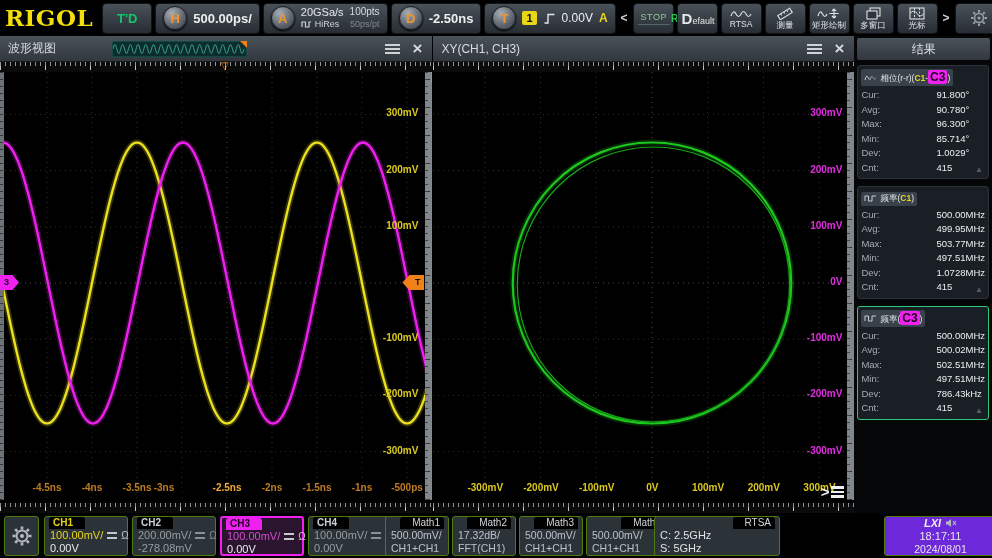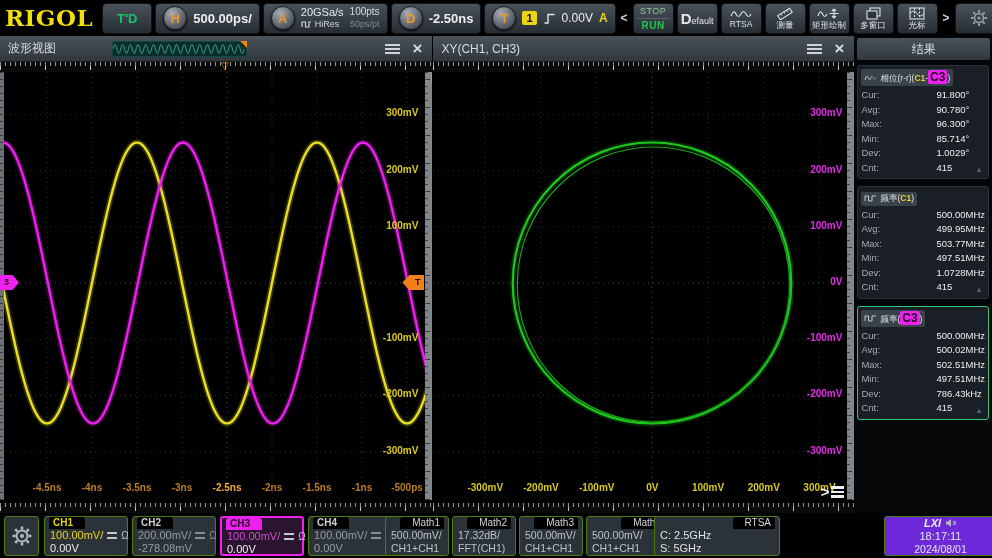--- a/index.html
+++ b/index.html
@@ -19,21 +19,21 @@
   .big-val{font-size:13px;font-weight:bold;color:#eceeef;}
   .acq-col{display:flex;flex-direction:column;line-height:12px;}
   .acq-col .r1{font-size:11px;color:#e4e7e9;}
   .acq-col .r2{font-size:9px;color:#cfd3d6;display:flex;align-items:center;gap:3px;}
   .acq-col2{display:flex;flex-direction:column;line-height:12px;align-items:flex-end;}
   .acq-col2 .p1{font-size:10px;color:#d6dadd;}
   .acq-col2 .p2{font-size:9px;color:#80878d;}
   .src-box{background:#e8d515;color:#111;font-weight:bold;font-size:11px;line-height:14px;padding:0 4px;border-radius:2px;}
   .trig-mode{color:#e8d515;font-weight:bold;font-size:12px;}
   .chev{color:#cfd3d6;font-weight:bold;font-size:12px;padding:0 2px;cursor:default;}
-  .tb-btn{flex-direction:column;justify-content:center;gap:1px;min-width:41px;padding:0 4px;}
+  .tb-btn{flex-direction:row;justify-content:space-between;gap:1px;min-width:41px;padding:0 4px;}
   .stop-run{line-height:11px;text-align:center;}
   .stop-run .stop{font-size:9px;color:#8fc897;letter-spacing:.5px;border-bottom:1px solid #566;padding:0 3px 1px;}
   .stop-run .run{font-size:10px;font-weight:bold;color:#22c44f;letter-spacing:.5px;}
   .default-lbl{font-size:9px;color:#e4e7e9;}
   .default-lbl b{font-size:15px;}
   .icon-btn{display:flex;flex-direction:column;align-items:center;justify-content:center;gap:0;}
   .icon-btn .cap{font-size:8.5px;color:#dde1e4;line-height:10px;white-space:nowrap;}
   .tb-right{margin-left:auto;display:flex;align-items:center;gap:3px;}
   
   .main{display:flex;height:477px;}
@@ -263,21 +263,21 @@
             <line x1="407" y1="0" x2="407" y2="428" stroke="#2e2e2a" stroke-dasharray="1 4" stroke-width="1"></line>
             <path d="M-11.5,147.2L-9.7,155.2L-7.9,163.4L-6.1,171.8L-4.3,180.4L-2.5,189.0L-0.7,197.8L1.1,206.6L2.9,215.4L4.7,224.2L6.5,233.0L8.3,241.6L10.1,250.2L11.9,258.6L13.7,266.8L15.5,274.8L17.3,282.5L19.1,290.0L20.9,297.1L22.7,303.9L24.5,310.3L26.3,316.4L28.1,322.0L29.9,327.2L31.7,331.9L33.5,336.2L35.3,339.9L37.1,343.2L38.9,345.9L40.7,348.1L42.5,349.8L44.3,350.9L46.1,351.4L47.9,351.4L49.7,350.9L51.5,349.8L53.3,348.1L55.1,345.9L56.9,343.2L58.7,339.9L60.5,336.2L62.3,331.9L64.1,327.2L65.9,322.0L67.7,316.4L69.5,310.3L71.3,303.9L73.1,297.1L74.9,290.0L76.7,282.5L78.5,274.8L80.3,266.8L82.1,258.6L83.9,250.2L85.7,241.6L87.5,233.0L89.3,224.2L91.1,215.4L92.9,206.6L94.7,197.8L96.5,189.0L98.3,180.4L100.1,171.8L101.9,163.4L103.7,155.2L105.5,147.2L107.3,139.5L109.1,132.0L110.9,124.9L112.7,118.1L114.5,111.7L116.3,105.6L118.1,100.0L119.9,94.8L121.7,90.1L123.5,85.8L125.3,82.1L127.1,78.8L128.9,76.1L130.7,73.9L132.5,72.2L134.3,71.1L136.1,70.6L137.9,70.6L139.7,71.1L141.5,72.2L143.3,73.9L145.1,76.1L146.9,78.8L148.7,82.1L150.5,85.8L152.3,90.1L154.1,94.8L155.9,100.0L157.7,105.6L159.5,111.7L161.3,118.1L163.1,124.9L164.9,132.0L166.7,139.5L168.5,147.2L170.3,155.2L172.1,163.4L173.9,171.8L175.7,180.4L177.5,189.0L179.3,197.8L181.1,206.6L182.9,215.4L184.7,224.2L186.5,233.0L188.3,241.6L190.1,250.2L191.9,258.6L193.7,266.8L195.5,274.8L197.3,282.5L199.1,290.0L200.9,297.1L202.7,303.9L204.5,310.3L206.3,316.4L208.1,322.0L209.9,327.2L211.7,331.9L213.5,336.2L215.3,339.9L217.1,343.2L218.9,345.9L220.7,348.1L222.5,349.8L224.3,350.9L226.1,351.4L227.9,351.4L229.7,350.9L231.5,349.8L233.3,348.1L235.1,345.9L236.9,343.2L238.7,339.9L240.5,336.2L242.3,331.9L244.1,327.2L245.9,322.0L247.7,316.4L249.5,310.3L251.3,303.9L253.1,297.1L254.9,290.0L256.7,282.5L258.5,274.8L260.3,266.8L262.1,258.6L263.9,250.2L265.7,241.6L267.5,233.0L269.3,224.2L271.1,215.4L272.9,206.6L274.7,197.8L276.5,189.0L278.3,180.4L280.1,171.8L281.9,163.4L283.7,155.2L285.5,147.2L287.3,139.5L289.1,132.0L290.9,124.9L292.7,118.1L294.5,111.7L296.3,105.6L298.1,100.0L299.9,94.8L301.7,90.1L303.5,85.8L305.3,82.1L307.1,78.8L308.9,76.1L310.7,73.9L312.5,72.2L314.3,71.1L316.1,70.6L317.9,70.6L319.7,71.1L321.5,72.2L323.3,73.9L325.1,76.1L326.9,78.8L328.7,82.1L330.5,85.8L332.3,90.1L334.1,94.8L335.9,100.0L337.7,105.6L339.5,111.7L341.3,118.1L343.1,124.9L344.9,132.0L346.7,139.5L348.5,147.2L350.3,155.2L352.1,163.4L353.9,171.8L355.7,180.4L357.5,189.0L359.3,197.8L361.1,206.6L362.9,215.4L364.7,224.2L366.5,233.0L368.3,241.6L370.1,250.2L371.9,258.6L373.7,266.8L375.5,274.8L377.3,282.5L379.1,290.0L380.9,297.1L382.7,303.9L384.5,310.3L386.3,316.4L388.1,322.0L389.9,327.2L391.7,331.9L393.5,336.2L395.3,339.9L397.1,343.2L398.9,345.9L400.7,348.1L402.5,349.8L404.3,350.9L406.1,351.4L407.9,351.4L409.7,350.9L411.5,349.8L413.3,348.1L415.1,345.9L416.9,343.2L418.7,339.9L420.5,336.2L422.3,331.9L424.1,327.2L425.9,322.0L427.7,316.4L429.5,310.3L431.3,303.9L433.1,297.1L434.9,290.0L436.7,282.5L438.5,274.8L440.3,266.8L442.1,258.6L443.9,250.2L445.7,241.6L447.5,233.0L449.3,224.2L451.1,215.4L452.9,206.6L454.7,197.8L456.5,189.0L458.3,180.4L460.1,171.8L461.9,163.4L463.7,155.2L465.5,147.2" fill="none" stroke="#ece11e" stroke-width="6" opacity="0.22"></path>
             <path d="M-11.5,147.2L-9.7,155.2L-7.9,163.4L-6.1,171.8L-4.3,180.4L-2.5,189.0L-0.7,197.8L1.1,206.6L2.9,215.4L4.7,224.2L6.5,233.0L8.3,241.6L10.1,250.2L11.9,258.6L13.7,266.8L15.5,274.8L17.3,282.5L19.1,290.0L20.9,297.1L22.7,303.9L24.5,310.3L26.3,316.4L28.1,322.0L29.9,327.2L31.7,331.9L33.5,336.2L35.3,339.9L37.1,343.2L38.9,345.9L40.7,348.1L42.5,349.8L44.3,350.9L46.1,351.4L47.9,351.4L49.7,350.9L51.5,349.8L53.3,348.1L55.1,345.9L56.9,343.2L58.7,339.9L60.5,336.2L62.3,331.9L64.1,327.2L65.9,322.0L67.7,316.4L69.5,310.3L71.3,303.9L73.1,297.1L74.9,290.0L76.7,282.5L78.5,274.8L80.3,266.8L82.1,258.6L83.9,250.2L85.7,241.6L87.5,233.0L89.3,224.2L91.1,215.4L92.9,206.6L94.7,197.8L96.5,189.0L98.3,180.4L100.1,171.8L101.9,163.4L103.7,155.2L105.5,147.2L107.3,139.5L109.1,132.0L110.9,124.9L112.7,118.1L114.5,111.7L116.3,105.6L118.1,100.0L119.9,94.8L121.7,90.1L123.5,85.8L125.3,82.1L127.1,78.8L128.9,76.1L130.7,73.9L132.5,72.2L134.3,71.1L136.1,70.6L137.9,70.6L139.7,71.1L141.5,72.2L143.3,73.9L145.1,76.1L146.9,78.8L148.7,82.1L150.5,85.8L152.3,90.1L154.1,94.8L155.9,100.0L157.7,105.6L159.5,111.7L161.3,118.1L163.1,124.9L164.9,132.0L166.7,139.5L168.5,147.2L170.3,155.2L172.1,163.4L173.9,171.8L175.7,180.4L177.5,189.0L179.3,197.8L181.1,206.6L182.9,215.4L184.7,224.2L186.5,233.0L188.3,241.6L190.1,250.2L191.9,258.6L193.7,266.8L195.5,274.8L197.3,282.5L199.1,290.0L200.9,297.1L202.7,303.9L204.5,310.3L206.3,316.4L208.1,322.0L209.9,327.2L211.7,331.9L213.5,336.2L215.3,339.9L217.1,343.2L218.9,345.9L220.7,348.1L222.5,349.8L224.3,350.9L226.1,351.4L227.9,351.4L229.7,350.9L231.5,349.8L233.3,348.1L235.1,345.9L236.9,343.2L238.7,339.9L240.5,336.2L242.3,331.9L244.1,327.2L245.9,322.0L247.7,316.4L249.5,310.3L251.3,303.9L253.1,297.1L254.9,290.0L256.7,282.5L258.5,274.8L260.3,266.8L262.1,258.6L263.9,250.2L265.7,241.6L267.5,233.0L269.3,224.2L271.1,215.4L272.9,206.6L274.7,197.8L276.5,189.0L278.3,180.4L280.1,171.8L281.9,163.4L283.7,155.2L285.5,147.2L287.3,139.5L289.1,132.0L290.9,124.9L292.7,118.1L294.5,111.7L296.3,105.6L298.1,100.0L299.9,94.8L301.7,90.1L303.5,85.8L305.3,82.1L307.1,78.8L308.9,76.1L310.7,73.9L312.5,72.2L314.3,71.1L316.1,70.6L317.9,70.6L319.7,71.1L321.5,72.2L323.3,73.9L325.1,76.1L326.9,78.8L328.7,82.1L330.5,85.8L332.3,90.1L334.1,94.8L335.9,100.0L337.7,105.6L339.5,111.7L341.3,118.1L343.1,124.9L344.9,132.0L346.7,139.5L348.5,147.2L350.3,155.2L352.1,163.4L353.9,171.8L355.7,180.4L357.5,189.0L359.3,197.8L361.1,206.6L362.9,215.4L364.7,224.2L366.5,233.0L368.3,241.6L370.1,250.2L371.9,258.6L373.7,266.8L375.5,274.8L377.3,282.5L379.1,290.0L380.9,297.1L382.7,303.9L384.5,310.3L386.3,316.4L388.1,322.0L389.9,327.2L391.7,331.9L393.5,336.2L395.3,339.9L397.1,343.2L398.9,345.9L400.7,348.1L402.5,349.8L404.3,350.9L406.1,351.4L407.9,351.4L409.7,350.9L411.5,349.8L413.3,348.1L415.1,345.9L416.9,343.2L418.7,339.9L420.5,336.2L422.3,331.9L424.1,327.2L425.9,322.0L427.7,316.4L429.5,310.3L431.3,303.9L433.1,297.1L434.9,290.0L436.7,282.5L438.5,274.8L440.3,266.8L442.1,258.6L443.9,250.2L445.7,241.6L447.5,233.0L449.3,224.2L451.1,215.4L452.9,206.6L454.7,197.8L456.5,189.0L458.3,180.4L460.1,171.8L461.9,163.4L463.7,155.2L465.5,147.2" fill="none" stroke="#ece11e" stroke-width="2.4"></path>
             <path d="M-11.5,87.9L-9.7,83.9L-7.9,80.4L-6.1,77.4L-4.3,74.9L-2.5,73.0L-0.7,71.6L1.1,70.8L2.9,70.5L4.7,70.8L6.5,71.6L8.3,73.0L10.1,74.9L11.9,77.4L13.7,80.4L15.5,83.9L17.3,87.9L19.1,92.4L20.9,97.3L22.7,102.7L24.5,108.6L26.3,114.8L28.1,121.4L29.9,128.4L31.7,135.7L33.5,143.3L35.3,151.2L37.1,159.3L38.9,167.6L40.7,176.1L42.5,184.7L44.3,193.4L46.1,202.2L47.9,211.0L49.7,219.8L51.5,228.6L53.3,237.3L55.1,245.9L56.9,254.4L58.7,262.7L60.5,270.8L62.3,278.7L64.1,286.3L65.9,293.6L67.7,300.6L69.5,307.2L71.3,313.4L73.1,319.3L74.9,324.7L76.7,329.6L78.5,334.1L80.3,338.1L82.1,341.6L83.9,344.6L85.7,347.1L87.5,349.0L89.3,350.4L91.1,351.2L92.9,351.5L94.7,351.2L96.5,350.4L98.3,349.0L100.1,347.1L101.9,344.6L103.7,341.6L105.5,338.1L107.3,334.1L109.1,329.6L110.9,324.7L112.7,319.3L114.5,313.4L116.3,307.2L118.1,300.6L119.9,293.6L121.7,286.3L123.5,278.7L125.3,270.8L127.1,262.7L128.9,254.4L130.7,245.9L132.5,237.3L134.3,228.6L136.1,219.8L137.9,211.0L139.7,202.2L141.5,193.4L143.3,184.7L145.1,176.1L146.9,167.6L148.7,159.3L150.5,151.2L152.3,143.3L154.1,135.7L155.9,128.4L157.7,121.4L159.5,114.8L161.3,108.6L163.1,102.7L164.9,97.3L166.7,92.4L168.5,87.9L170.3,83.9L172.1,80.4L173.9,77.4L175.7,74.9L177.5,73.0L179.3,71.6L181.1,70.8L182.9,70.5L184.7,70.8L186.5,71.6L188.3,73.0L190.1,74.9L191.9,77.4L193.7,80.4L195.5,83.9L197.3,87.9L199.1,92.4L200.9,97.3L202.7,102.7L204.5,108.6L206.3,114.8L208.1,121.4L209.9,128.4L211.7,135.7L213.5,143.3L215.3,151.2L217.1,159.3L218.9,167.6L220.7,176.1L222.5,184.7L224.3,193.4L226.1,202.2L227.9,211.0L229.7,219.8L231.5,228.6L233.3,237.3L235.1,245.9L236.9,254.4L238.7,262.7L240.5,270.8L242.3,278.7L244.1,286.3L245.9,293.6L247.7,300.6L249.5,307.2L251.3,313.4L253.1,319.3L254.9,324.7L256.7,329.6L258.5,334.1L260.3,338.1L262.1,341.6L263.9,344.6L265.7,347.1L267.5,349.0L269.3,350.4L271.1,351.2L272.9,351.5L274.7,351.2L276.5,350.4L278.3,349.0L280.1,347.1L281.9,344.6L283.7,341.6L285.5,338.1L287.3,334.1L289.1,329.6L290.9,324.7L292.7,319.3L294.5,313.4L296.3,307.2L298.1,300.6L299.9,293.6L301.7,286.3L303.5,278.7L305.3,270.8L307.1,262.7L308.9,254.4L310.7,245.9L312.5,237.3L314.3,228.6L316.1,219.8L317.9,211.0L319.7,202.2L321.5,193.4L323.3,184.7L325.1,176.1L326.9,167.6L328.7,159.3L330.5,151.2L332.3,143.3L334.1,135.7L335.9,128.4L337.7,121.4L339.5,114.8L341.3,108.6L343.1,102.7L344.9,97.3L346.7,92.4L348.5,87.9L350.3,83.9L352.1,80.4L353.9,77.4L355.7,74.9L357.5,73.0L359.3,71.6L361.1,70.8L362.9,70.5L364.7,70.8L366.5,71.6L368.3,73.0L370.1,74.9L371.9,77.4L373.7,80.4L375.5,83.9L377.3,87.9L379.1,92.4L380.9,97.3L382.7,102.7L384.5,108.6L386.3,114.8L388.1,121.4L389.9,128.4L391.7,135.7L393.5,143.3L395.3,151.2L397.1,159.3L398.9,167.6L400.7,176.1L402.5,184.7L404.3,193.4L406.1,202.2L407.9,211.0L409.7,219.8L411.5,228.6L413.3,237.3L415.1,245.9L416.9,254.4L418.7,262.7L420.5,270.8L422.3,278.7L424.1,286.3L425.9,293.6L427.7,300.6L429.5,307.2L431.3,313.4L433.1,319.3L434.9,324.7L436.7,329.6L438.5,334.1L440.3,338.1L442.1,341.6L443.9,344.6L445.7,347.1L447.5,349.0L449.3,350.4L451.1,351.2L452.9,351.5L454.7,351.2L456.5,350.4L458.3,349.0L460.1,347.1L461.9,344.6L463.7,341.6L465.5,338.1" fill="none" stroke="#ef1fef" stroke-width="6" opacity="0.22"></path>
             <path d="M-11.5,87.9L-9.7,83.9L-7.9,80.4L-6.1,77.4L-4.3,74.9L-2.5,73.0L-0.7,71.6L1.1,70.8L2.9,70.5L4.7,70.8L6.5,71.6L8.3,73.0L10.1,74.9L11.9,77.4L13.7,80.4L15.5,83.9L17.3,87.9L19.1,92.4L20.9,97.3L22.7,102.7L24.5,108.6L26.3,114.8L28.1,121.4L29.9,128.4L31.7,135.7L33.5,143.3L35.3,151.2L37.1,159.3L38.9,167.6L40.7,176.1L42.5,184.7L44.3,193.4L46.1,202.2L47.9,211.0L49.7,219.8L51.5,228.6L53.3,237.3L55.1,245.9L56.9,254.4L58.7,262.7L60.5,270.8L62.3,278.7L64.1,286.3L65.9,293.6L67.7,300.6L69.5,307.2L71.3,313.4L73.1,319.3L74.9,324.7L76.7,329.6L78.5,334.1L80.3,338.1L82.1,341.6L83.9,344.6L85.7,347.1L87.5,349.0L89.3,350.4L91.1,351.2L92.9,351.5L94.7,351.2L96.5,350.4L98.3,349.0L100.1,347.1L101.9,344.6L103.7,341.6L105.5,338.1L107.3,334.1L109.1,329.6L110.9,324.7L112.7,319.3L114.5,313.4L116.3,307.2L118.1,300.6L119.9,293.6L121.7,286.3L123.5,278.7L125.3,270.8L127.1,262.7L128.9,254.4L130.7,245.9L132.5,237.3L134.3,228.6L136.1,219.8L137.9,211.0L139.7,202.2L141.5,193.4L143.3,184.7L145.1,176.1L146.9,167.6L148.7,159.3L150.5,151.2L152.3,143.3L154.1,135.7L155.9,128.4L157.7,121.4L159.5,114.8L161.3,108.6L163.1,102.7L164.9,97.3L166.7,92.4L168.5,87.9L170.3,83.9L172.1,80.4L173.9,77.4L175.7,74.9L177.5,73.0L179.3,71.6L181.1,70.8L182.9,70.5L184.7,70.8L186.5,71.6L188.3,73.0L190.1,74.9L191.9,77.4L193.7,80.4L195.5,83.9L197.3,87.9L199.1,92.4L200.9,97.3L202.7,102.7L204.5,108.6L206.3,114.8L208.1,121.4L209.9,128.4L211.7,135.7L213.5,143.3L215.3,151.2L217.1,159.3L218.9,167.6L220.7,176.1L222.5,184.7L224.3,193.4L226.1,202.2L227.9,211.0L229.7,219.8L231.5,228.6L233.3,237.3L235.1,245.9L236.9,254.4L238.7,262.7L240.5,270.8L242.3,278.7L244.1,286.3L245.9,293.6L247.7,300.6L249.5,307.2L251.3,313.4L253.1,319.3L254.9,324.7L256.7,329.6L258.5,334.1L260.3,338.1L262.1,341.6L263.9,344.6L265.7,347.1L267.5,349.0L269.3,350.4L271.1,351.2L272.9,351.5L274.7,351.2L276.5,350.4L278.3,349.0L280.1,347.1L281.9,344.6L283.7,341.6L285.5,338.1L287.3,334.1L289.1,329.6L290.9,324.7L292.7,319.3L294.5,313.4L296.3,307.2L298.1,300.6L299.9,293.6L301.7,286.3L303.5,278.7L305.3,270.8L307.1,262.7L308.9,254.4L310.7,245.9L312.5,237.3L314.3,228.6L316.1,219.8L317.9,211.0L319.7,202.2L321.5,193.4L323.3,184.7L325.1,176.1L326.9,167.6L328.7,159.3L330.5,151.2L332.3,143.3L334.1,135.7L335.9,128.4L337.7,121.4L339.5,114.8L341.3,108.6L343.1,102.7L344.9,97.3L346.7,92.4L348.5,87.9L350.3,83.9L352.1,80.4L353.9,77.4L355.7,74.9L357.5,73.0L359.3,71.6L361.1,70.8L362.9,70.5L364.7,70.8L366.5,71.6L368.3,73.0L370.1,74.9L371.9,77.4L373.7,80.4L375.5,83.9L377.3,87.9L379.1,92.4L380.9,97.3L382.7,102.7L384.5,108.6L386.3,114.8L388.1,121.4L389.9,128.4L391.7,135.7L393.5,143.3L395.3,151.2L397.1,159.3L398.9,167.6L400.7,176.1L402.5,184.7L404.3,193.4L406.1,202.2L407.9,211.0L409.7,219.8L411.5,228.6L413.3,237.3L415.1,245.9L416.9,254.4L418.7,262.7L420.5,270.8L422.3,278.7L424.1,286.3L425.9,293.6L427.7,300.6L429.5,307.2L431.3,313.4L433.1,319.3L434.9,324.7L436.7,329.6L438.5,334.1L440.3,338.1L442.1,341.6L443.9,344.6L445.7,347.1L447.5,349.0L449.3,350.4L451.1,351.2L452.9,351.5L454.7,351.2L456.5,350.4L458.3,349.0L460.1,347.1L461.9,344.6L463.7,341.6L465.5,338.1" fill="none" stroke="#ef1fef" stroke-width="2.4"></path>
           </svg>
         <div id="wave-xl" style="position:absolute;inset:0;pointer-events:none;">
             <span class="tick" style="left: 22px; top: 410px; width: 50px; text-align: center; color: rgb(189, 125, 34);">-4.5ns</span>
             <span class="tick" style="left: 67px; top: 410px; width: 50px; text-align: center; color: rgb(189, 125, 34);">-4ns</span>
             <span class="tick" style="left: 112px; top: 410px; width: 50px; text-align: center; color: rgb(189, 125, 34);">-3.5ns</span>
-            <span class="tick" style="left: 157px; top: 410px; width: 50px; text-align: center; color: rgb(189, 125, 34);">-3ns</span>
+            <span class="tick" style="left: 139px; top: 410px; width: 50px; text-align: center; color: rgb(189, 125, 34);">-3ns</span>
             <span class="tick" style="left: 202px; top: 410px; width: 50px; text-align: center; color: rgb(244, 169, 60);">-2.5ns</span>
             <span class="tick" style="left: 247px; top: 410px; width: 50px; text-align: center; color: rgb(189, 125, 34);">-2ns</span>
             <span class="tick" style="left: 292px; top: 410px; width: 50px; text-align: center; color: rgb(189, 125, 34);">-1.5ns</span>
             <span class="tick" style="left: 337px; top: 410px; width: 50px; text-align: center; color: rgb(189, 125, 34);">-1ns</span>
             <span class="tick" style="left: 382px; top: 410px; width: 50px; text-align: center; color: rgb(189, 125, 34);">-500ps</span>
           </div>
         <div id="wave-yl" style="position:absolute;inset:0;pointer-events:none;">
             <span class="tick" style="right: 14px; top: 35.4px; color: rgb(217, 200, 31);">300mV</span>
             <span class="tick" style="right: 14px; top: 91.6px; color: rgb(217, 200, 31);">200mV</span>
             <span class="tick" style="right: 14px; top: 147.8px; color: rgb(217, 200, 31);">100mV</span>

